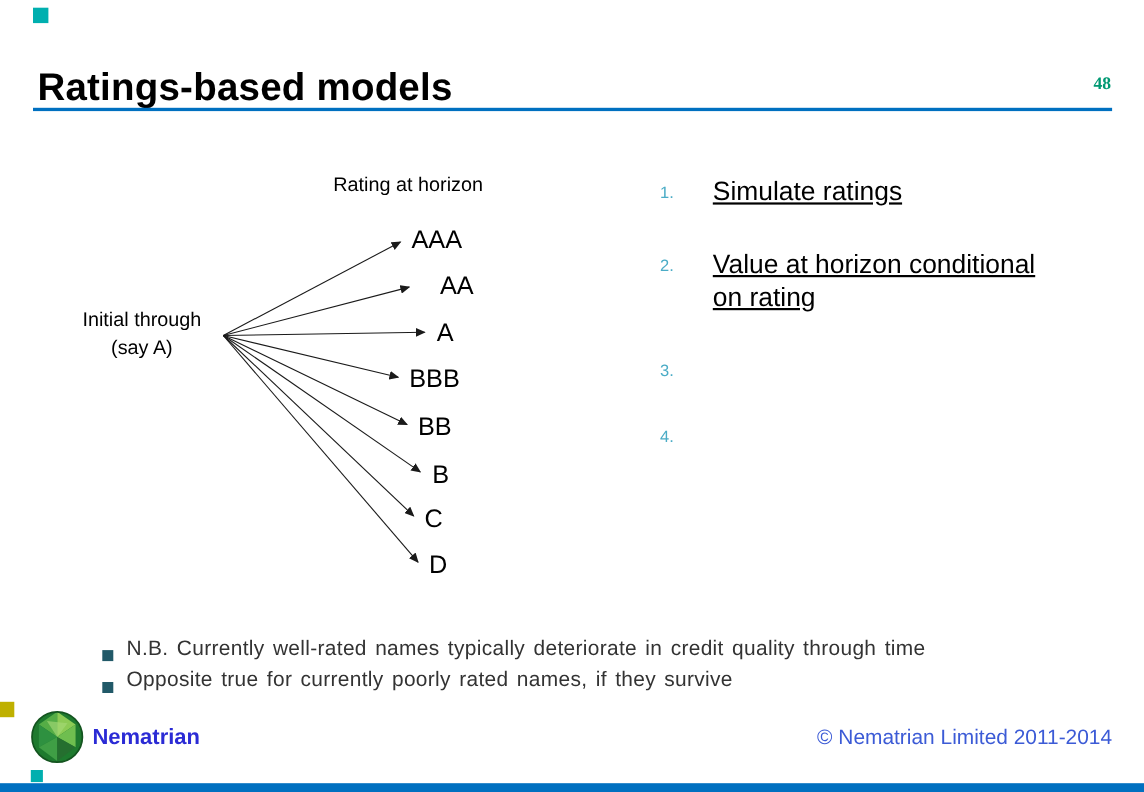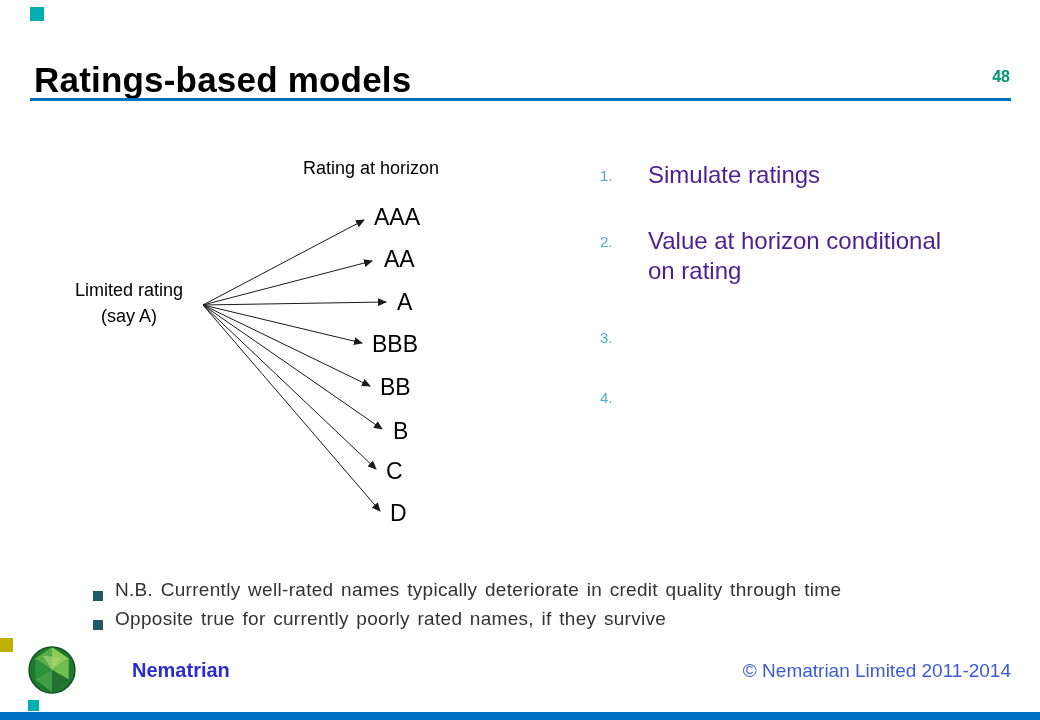--- a/index.html
+++ b/index.html
@@ -4,83 +4,83 @@
 <style>
   html,body{margin:0;padding:0;}
   body{
     width:1040px;height:720px;position:relative;background:#ffffff;
     font-family:"Liberation Sans", sans-serif;overflow:hidden;color:#000;
   }
   .abs{position:absolute;}
 
   .sq-top{left:30px;top:7px;width:14px;height:14px;background:var(--teal-square,#00AFAF);}
   .slide-title{left:34px;top:60px;font-size:35px;font-weight:bold;letter-spacing:.2px;color:#000;}
-  .page-num{right:30px;top:68px;font-size:16px;font-weight:bold;color:var(--page-number-green,#009973);}
+  .page-num{right:30px;top:68px;font-size:16px;font-weight:bold;color:var(--page-number-green,#009973);font-family:Liberation Serif, serif;}
   .title-rule{left:30px;top:98px;width:981px;height:3px;background:var(--rule-blue,#0070C0);}
 
   .horizon-label{left:303px;top:158px;font-size:18px;}
   .initial-label{left:68px;top:277px;width:122px;text-align:center;font-size:18px;line-height:26px;}
 
   .fan{left:195px;top:150px;}
   .rating{position:absolute;font-size:23px;color:#000;}
 
   .steps{left:600px;top:160px;width:428px;display:flex;flex-direction:column;gap:36px;}
   .step{display:flex;align-items:flex-start;}
   .step-num{flex:0 0 48px;font-size:15px;padding-top:7px;color:var(--step-number-blue,#4BACC6);}
-  .step-text{font-size:24px;line-height:30px;color:#4c1d95;white-space:pre-line;}
+  .step-text{font-size:24px;line-height:30px;color:#000000;white-space:pre-line;text-decoration:underline;}
 
   .notes{left:93px;top:579px;}
   .note{display:flex;align-items:flex-end;margin-bottom:7px;}
   .note-bullet{flex:0 0 10px;width:10px;height:10px;margin-top:6px;margin-right:12px;background:var(--bullet-teal,#215968);}
   .note-text{font-size:19px;color:#333;letter-spacing:.3px;word-spacing:2px;}
 
   .logo{left:27px;top:645px;}
-  .brand{left:84px;top:659px;font-size:20px;font-weight:bold;color:var(--brand-blue,#2B2BD5);margin-left:48px;}
+  .brand{left:84px;top:659px;font-size:20px;font-weight:bold;color:var(--brand-blue,#2B2BD5);}
   .copyright{right:29px;top:660px;font-size:19px;color:var(--copyright-blue,#3C5BD6);}
 
   .yellow-sq{left:0;top:638px;width:13px;height:14px;background:var(--yellow-square,#BFB000);}
   .footer-sq{left:28px;top:700px;width:11px;height:11px;background:var(--teal-square,#00AFAF);}
   .bottom-bar{left:0;bottom:0;width:1040px;height:8px;background:var(--bottom-bar-blue,#0070C0);}
 </style>
 </head>
 <body>
 
 <div>
 
   <div class="abs sq-top"></div>
 
   <div class="abs slide-title">Ratings-based models</div>
   <div class="abs page-num">48</div>
   <div class="abs title-rule"></div>
 
   <div class="abs horizon-label">Rating at horizon</div>
 
   <div class="abs initial-label">
-    <div>Limited rating</div>
+    <div>Initial through</div>
     <div>(say A)</div>
   </div>
 
   <svg class="abs fan" width="230" height="380" viewBox="0 0 230 380">
     <defs>
       <marker id="ah" markerWidth="10" markerHeight="8" refX="8" refY="4" orient="auto">
         <path d="M0,0 L9,4 L0,8 z" fill="#1a1a1a"></path>
       </marker>
     </defs>
     <line x1="8" y1="155" x2="169" y2="70" stroke="#1a1a1a" stroke-width="1" marker-end="url(#ah)"></line>
     <line x1="8" y1="155" x2="177" y2="111" stroke="#1a1a1a" stroke-width="1" marker-end="url(#ah)"></line>
     <line x1="8" y1="155" x2="191" y2="152" stroke="#1a1a1a" stroke-width="1" marker-end="url(#ah)"></line>
     <line x1="8" y1="155" x2="167" y2="193" stroke="#1a1a1a" stroke-width="1" marker-end="url(#ah)"></line>
     <line x1="8" y1="155" x2="175" y2="236" stroke="#1a1a1a" stroke-width="1" marker-end="url(#ah)"></line>
     <line x1="8" y1="155" x2="187" y2="279" stroke="#1a1a1a" stroke-width="1" marker-end="url(#ah)"></line>
     <line x1="8" y1="155" x2="181" y2="319" stroke="#1a1a1a" stroke-width="1" marker-end="url(#ah)"></line>
     <line x1="8" y1="155" x2="185" y2="361" stroke="#1a1a1a" stroke-width="1" marker-end="url(#ah)"></line>
   </svg>
 
   <span class="rating" style="left:374px;top:204px;">AAA</span>
-  <span class="rating" style="left:384px;top:246px;">AA</span>
+  <span class="rating" style="left:400px;top:246px;">AA</span>
   <span class="rating" style="left:397px;top:289px;">A</span>
   <span class="rating" style="left:372px;top:331px;">BBB</span>
   <span class="rating" style="left:380px;top:374px;">BB</span>
   <span class="rating" style="left:393px;top:418px;">B</span>
   <span class="rating" style="left:386px;top:458px;">C</span>
   <span class="rating" style="left:390px;top:500px;">D</span>
 
   <div class="abs steps">
     <div class="step">
       <span class="step-num">1.</span>

